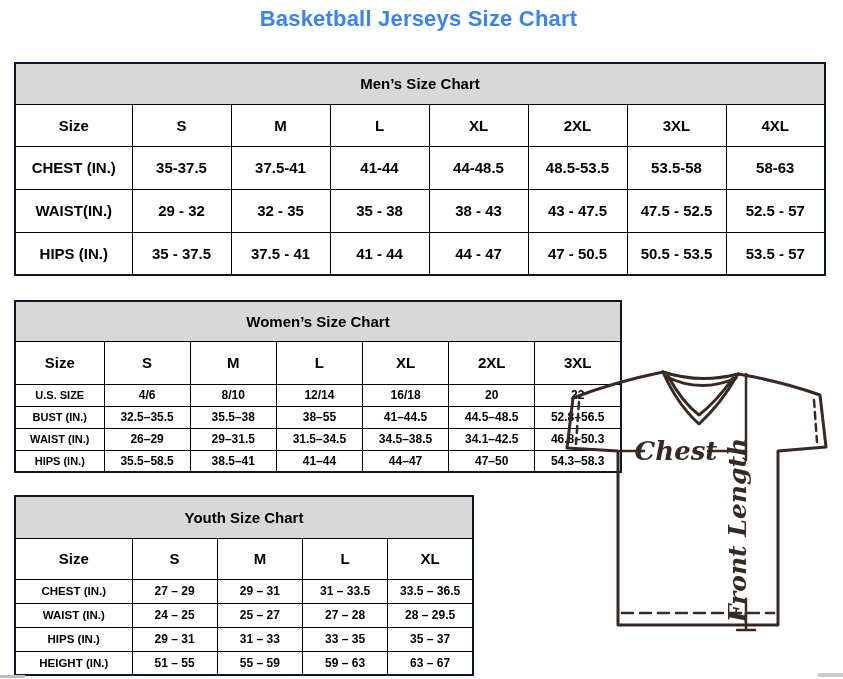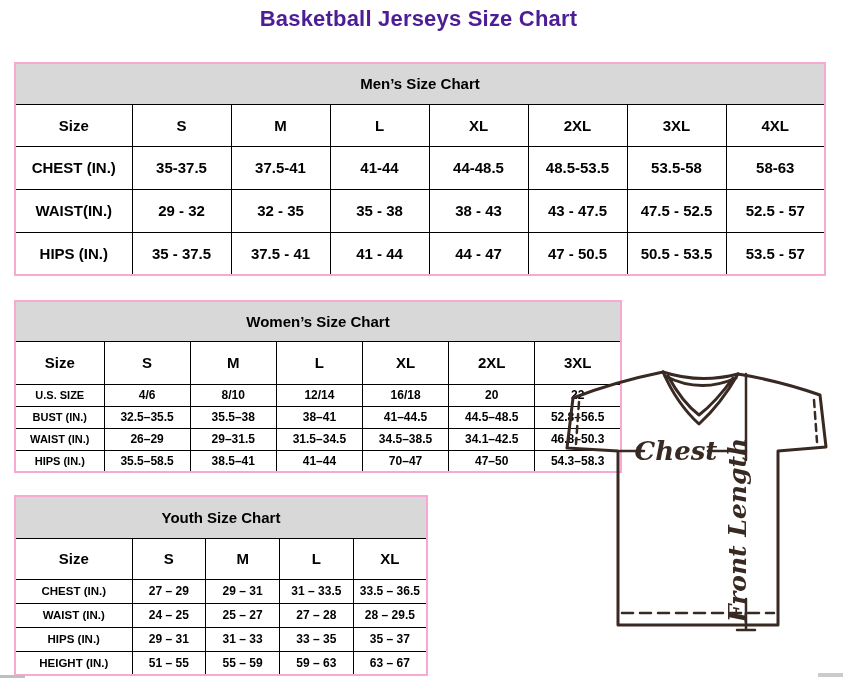--- a/index.html
+++ b/index.html
@@ -2,42 +2,42 @@
 <html><head>
 <meta charset="utf-8">
 <style>
   html,body{margin:0;padding:0;}
   body{
     width:843px;height:679px;position:relative;background:#ffffff;
     font-family:"Liberation Sans",sans-serif;overflow:hidden;
   }
   .page-title{
     position:absolute;top:6px;left:0;width:837px;text-align:center;
-    font-size:22px;font-weight:bold;color:#4c1d95;letter-spacing:.2px;
+    font-size:22px;font-weight:bold;color:#3b82f6;letter-spacing:.2px;
   }
-  table{position:absolute;border-collapse:collapse;table-layout:fixed;border:2px solid #f9a8d4;}
+  table{position:absolute;border-collapse:collapse;table-layout:fixed;border:2px solid #0f172a;}
   td{border:1.5px solid #000;text-align:center;vertical-align:middle;
      font-weight:bold;color:#000;padding:0;overflow:hidden;white-space:nowrap;}
   .tbl-caption{background:#d8d8d8;font-size:15px;}
   
   #mens{left:14px;top:62px;width:812px;}
   #mens td{font-size:15px;}
   #mens .caption-row{height:41px;}
   #mens .head-row{height:42px;}
   #mens .data-row{height:43px;}
   
   #womens{left:14px;top:300px;width:608px;}
   #womens .caption-row{height:40px;}
   #womens .head-row{height:43px;}
   #womens .head-row td{font-size:15px;}
   #womens .data-row{height:22px;}
   #womens .data-row td{font-size:12px;}
   #womens .data-row .label-cell{font-size:11px;}
   
-  #youth{left:14px;top:495px;width:414px;}
+  #youth{left:14px;top:495px;width:460px;}
   #youth .caption-row{height:42px;}
   #youth .head-row{height:41px;}
   #youth .head-row td{font-size:15px;}
   #youth .data-row{height:24px;}
   #youth .data-row td{font-size:12px;}
   #youth .data-row .label-cell{font-size:11.5px;}
   
   #jersey{position:absolute;left:556px;top:362px;width:276px;height:292px;}
   .diagram-text{
     font-family:"DejaVu Serif","Liberation Serif",serif;
@@ -126,40 +126,40 @@
         <td class="val-cell">8/10</td>
         <td class="val-cell">12/14</td>
         <td class="val-cell">16/18</td>
         <td class="val-cell">20</td>
         <td class="val-cell">22</td>
       </tr>
       <tr class="data-row">
         <td class="label-cell">BUST (IN.)</td>
         <td class="val-cell">32.5–35.5</td>
         <td class="val-cell">35.5–38</td>
-        <td class="val-cell">38–41</td>
+        <td class="val-cell">38–55</td>
         <td class="val-cell">41–44.5</td>
         <td class="val-cell">44.5–48.5</td>
         <td class="val-cell">52.8–56.5</td>
       </tr>
       <tr class="data-row">
         <td class="label-cell">WAIST (IN.)</td>
         <td class="val-cell">26–29</td>
         <td class="val-cell">29–31.5</td>
         <td class="val-cell">31.5–34.5</td>
         <td class="val-cell">34.5–38.5</td>
         <td class="val-cell">34.1–42.5</td>
         <td class="val-cell">46.8–50.3</td>
       </tr>
       <tr class="data-row">
         <td class="label-cell">HIPS (IN.)</td>
         <td class="val-cell">35.5–58.5</td>
         <td class="val-cell">38.5–41</td>
         <td class="val-cell">41–44</td>
-        <td class="val-cell">70–47</td>
+        <td class="val-cell">44–47</td>
         <td class="val-cell">47–50</td>
         <td class="val-cell">54.3–58.3</td>
       </tr>
     </tbody>
   </table>
 <table id="youth">
     <colgroup>
       <col style="width:117px">
     </colgroup>
     <tbody>

